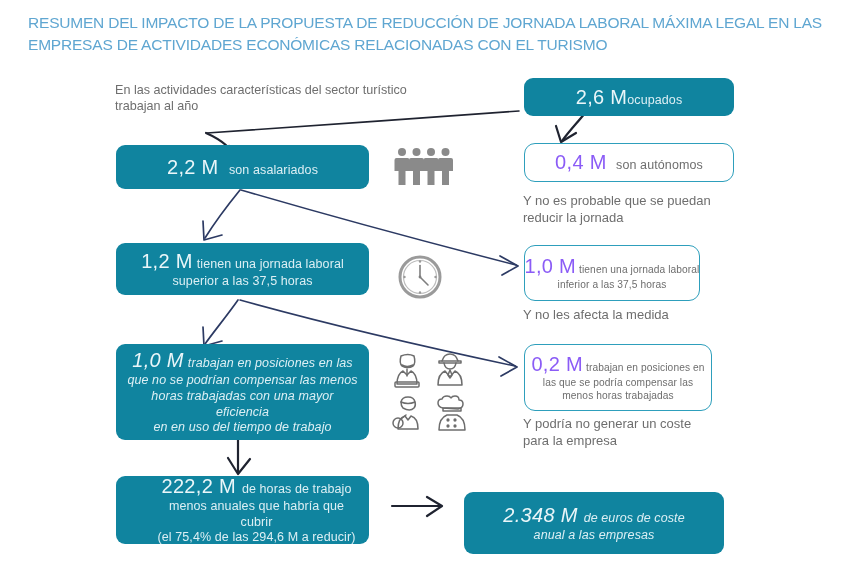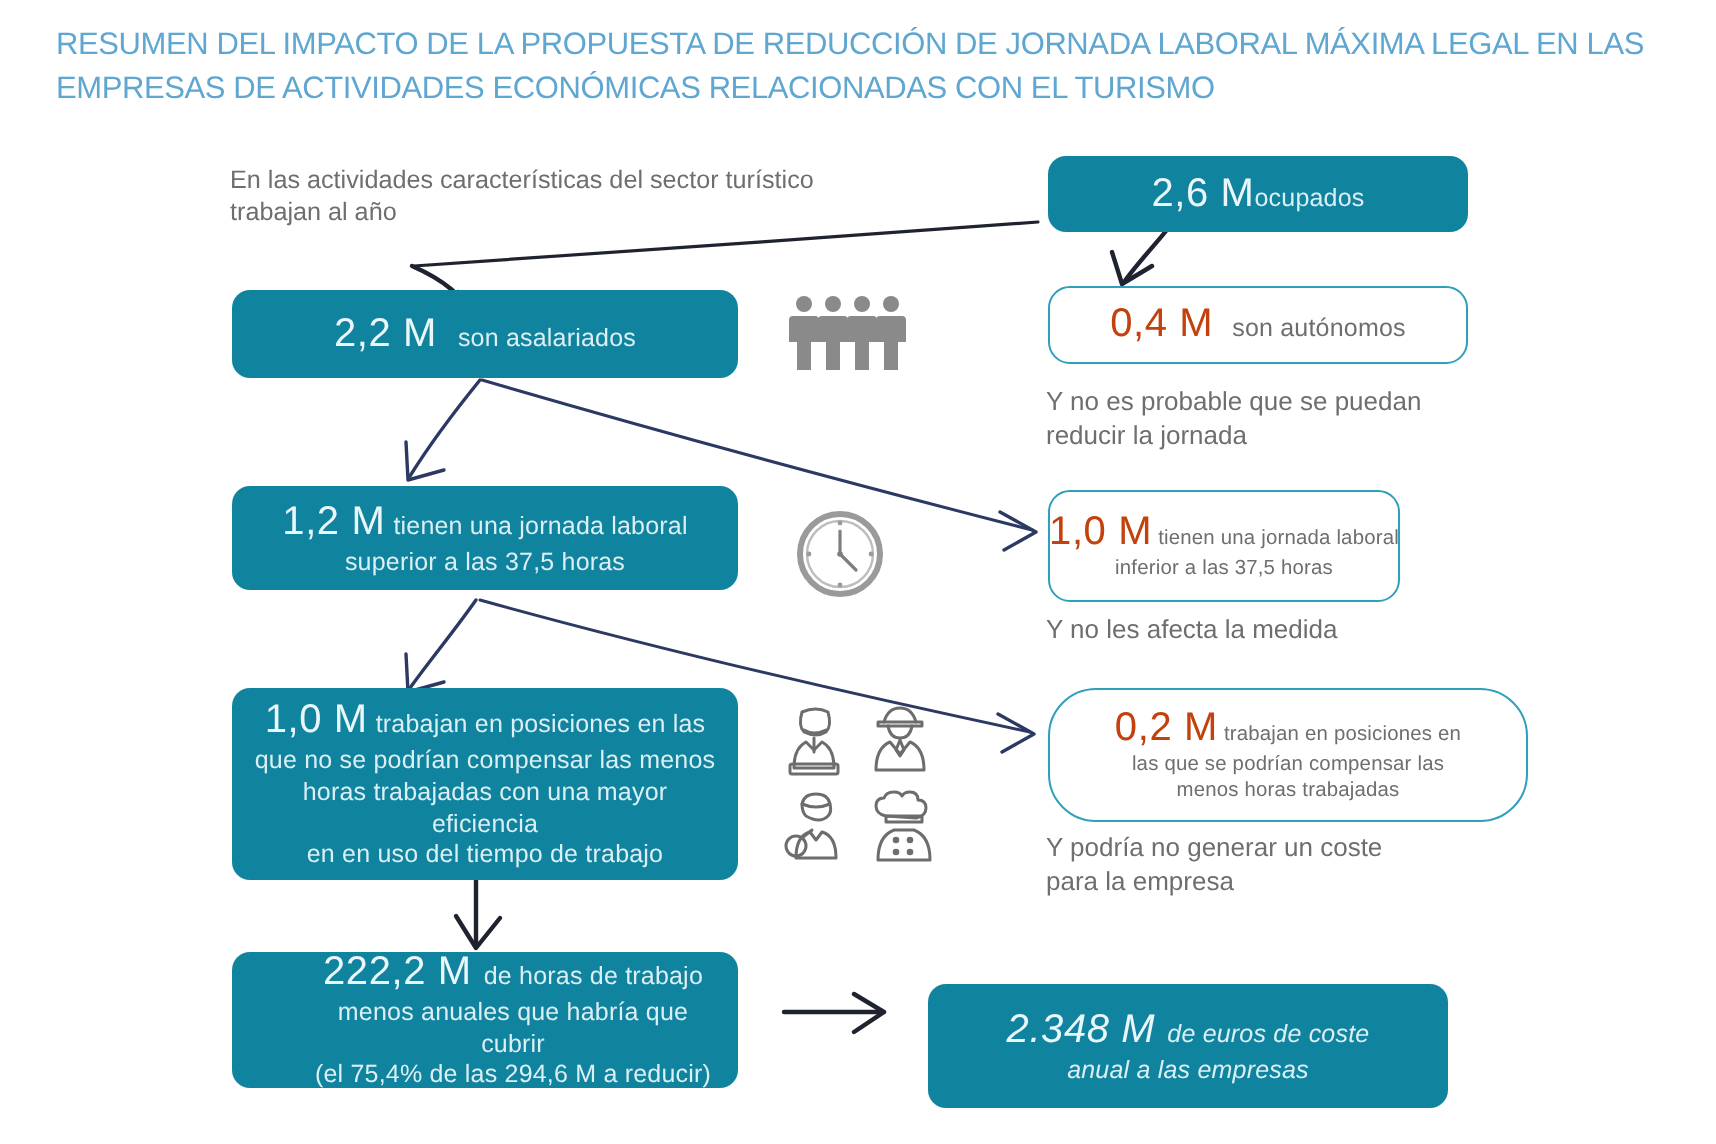--- a/index.html
+++ b/index.html
@@ -44,21 +44,21 @@
     border-radius:11px;
   }
   .box .inner{padding:0 12px;line-height:1.25;}
   .big{
     font-size:20px;
     font-weight:300;
     letter-spacing:0.3px;
     white-space:nowrap;
   }
   .filled .big{color:#EAF6F9;}
-  .outline .big{color:#c2410c;}
+  .outline .big{color:#8b5cf6;}
   .sm{
     font-size:12.5px;
     font-weight:400;
     letter-spacing:0.1px;
   }
   .filled .sm{color:#DCEFF4;}
   .outline .sm{color:#6E6E6E;}
   .sm.tiny{font-size:10.2px;}
 
   
@@ -150,36 +150,36 @@
       <div style="white-space:nowrap;">
         <span class="big">1,0 M</span><span class="sm tiny" style="margin-left:3px;">tienen una jornada laboral</span>
       </div>
       <div class="sm tiny">inferior a las 37,5 horas</div>
     </div>
   </div>
 
   <div class="note" style="left:523px;top:306px;width:260px;">Y no les afecta la medida</div>
 
   <div class="box filled" style="left:116px;top:344px;width:253px;height:96px;">
-    <div class="inner" style="padding:0 8px;">
+    <div class="inner" style="padding:0 8px;font-style:italic;">
       <div style="white-space:nowrap;">
         <span class="big">1,0 M</span><span class="sm" style="margin-left:4px;">trabajan en posiciones en las</span>
       </div>
       <div class="sm">que no se podrían compensar las menos</div>
       <div class="sm">horas trabajadas con una mayor eficiencia</div>
       <div class="sm">en en uso del tiempo de trabajo</div>
     </div>
   </div>
 
-  <div class="box outline" style="left:524px;top:344px;width:240px;height:67px;border-radius:24px;">
+  <div class="box outline" style="left:524px;top:344px;width:188px;height:67px;">
     <div class="inner" style="padding:0 8px;">
       <div style="white-space:nowrap;">
         <span class="big">0,2 M</span><span class="sm tiny" style="margin-left:3px;">trabajan en posiciones en</span>
       </div>
-      <div class="sm tiny">las que se podrían compensar las</div>
+      <div class="sm tiny">las que se podría compensar las</div>
       <div class="sm tiny">menos horas trabajadas</div>
     </div>
   </div>
 
   <div class="note" style="left:523px;top:415px;width:250px;">
     <div>Y podría no generar un coste</div>
     <div>para la empresa</div>
   </div>
 
   <div class="box filled" style="left:116px;top:476px;width:253px;height:68px;">

